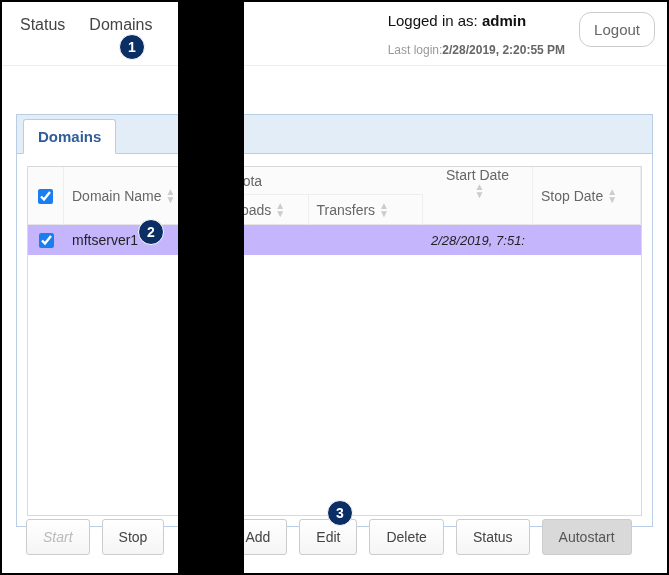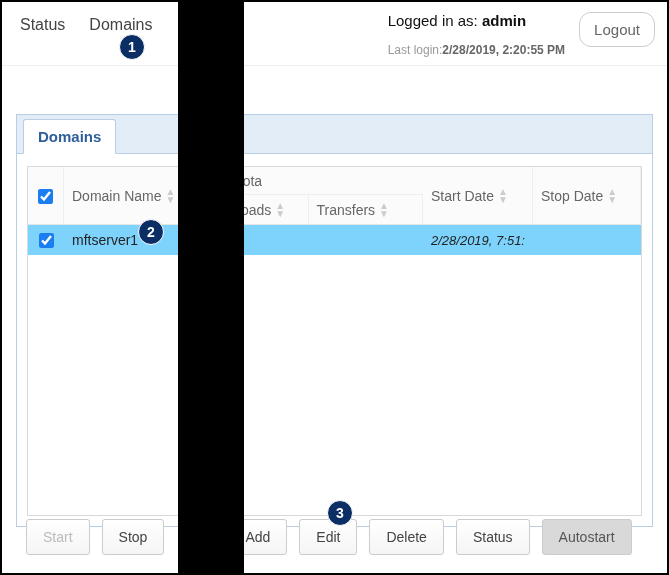--- a/index.html
+++ b/index.html
@@ -23,38 +23,38 @@
   .gh { display: flex; background: #fbfbfb; border-bottom: 1px solid #e5e5e5; font-size: 14px; color: #666; }
   .gh .cell { border-right: 1px solid #eee; display: flex; align-items: center; padding: 0 8px; }
   .gh .sort { color: #ccc; font-size: 10px; margin-left: 4px; line-height: 8px; }
   .gh .sort span { display: block; }
   .ck { width: 36px; justify-content: center; }
   .col-name { width: 130px; }
   .col-quota { flex: 1; padding: 0 !important; display: block !important; border-right: none !important; }
   .quota-top { height: 28px; display: flex; align-items: center; border-bottom: 1px solid #eee; padding-left: 30px; }
   .quota-sub { display: flex; height: 30px; }
   .quota-sub .cell { flex: 1; }
-  .col-start { width: 110px; }
+  .col-start { width: 110px; flex-direction: column; }
   .col-stop { width: 108px; text-align: center; }
   .gh-tall { height: 58px; }
   .gh .tall { height: 58px; }
   
-  .row { display: flex; background: #7dd3fc; height: 30px; font-size: 14px; }
+  .row { display: flex; background: #c4b5fd; height: 30px; font-size: 14px; }
   .row .cell { display: flex; align-items: center; padding: 0 8px; }
   .row .ck { width: 36px; justify-content: center; }
   .r-name { width: 130px; }
   .r-dl { flex: 1; }
   .r-start { width: 110px; font-size: 13px; font-style: italic; }
   .r-stop { width: 108px; }
   
   input[type=checkbox] { width: 15px; height: 15px; accent-color: #1b7ef0; }
   
   .btnbar { position: absolute; bottom: 18px; left: 24px; right: 24px; display: flex; gap: 12px; align-items: center; }
   .btn { padding: 9px 16px; border: 1px solid #ccc; border-radius: 3px; background: linear-gradient(#fff,#f5f5f5); color: #444; font-size: 14px; cursor: pointer; }
-  .btn.disabled { color: #bbb; cursor: default; }
+  .btn.disabled { color: #bbb; cursor: default; font-style: italic; }
   .btn.dark { background: #d9d9d9; color: #555; }
   .gap { flex: 0 0 40px; }
   
   .tear { position: absolute; top: 0; bottom: 0; left: 176px; width: 66px; background: #000; z-index: 50; }
   .tear svg { position: absolute; top: 0; height: 100%; }
   
   .badge { position: absolute; width: 26px; height: 26px; border-radius: 50%; background: #0b2f65; color: #fff; font-weight: bold; font-size: 14px; display: flex; align-items: center; justify-content: center; z-index: 60; border: 1px solid #fff; }
 </style>
 </head>
 <body>

